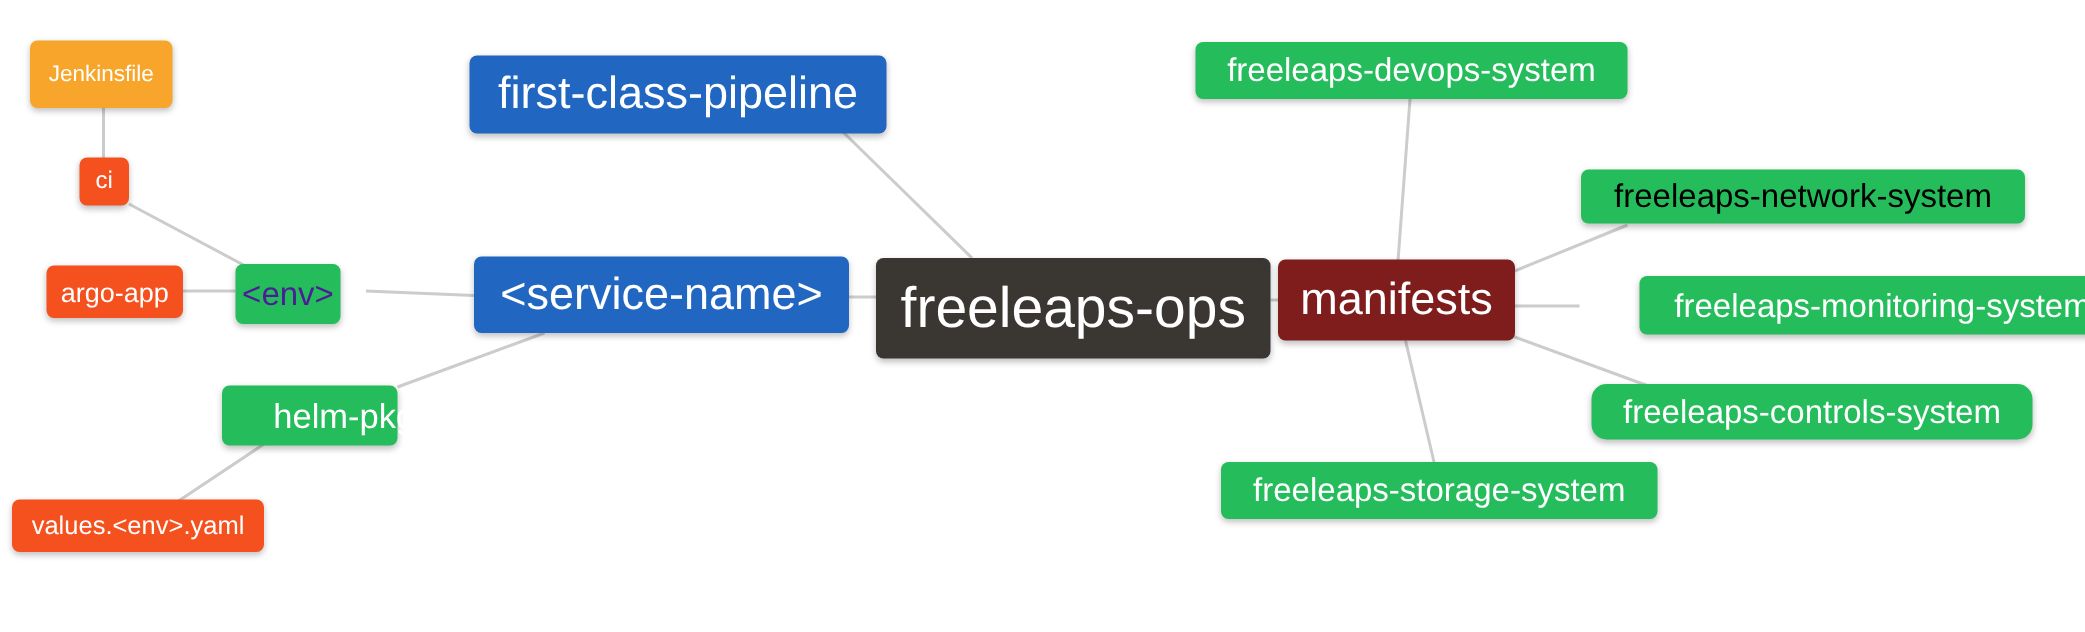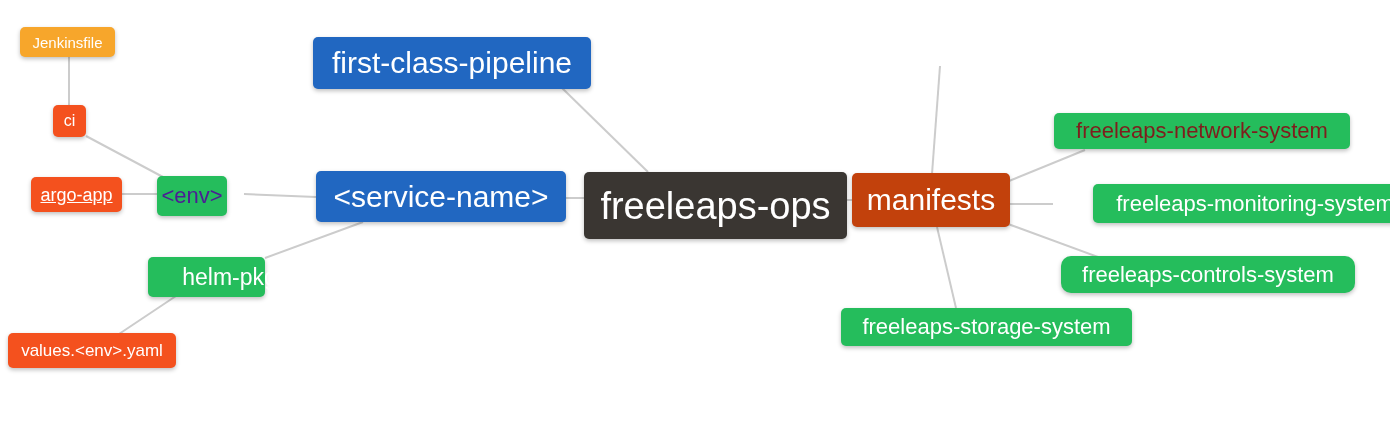--- a/index.html
+++ b/index.html
@@ -55,27 +55,28 @@
       <line x1="176" y1="296" x2="119" y2="334" stroke="#cccccc" stroke-width="2"></line>
       <line x1="562" y1="88" x2="648" y2="172" stroke="#cccccc" stroke-width="2"></line>
       <line x1="566" y1="198" x2="584" y2="198" stroke="#cccccc" stroke-width="2"></line>
       <line x1="847" y1="200" x2="852" y2="200" stroke="#cccccc" stroke-width="2"></line>
       <line x1="932" y1="174" x2="940" y2="66" stroke="#cccccc" stroke-width="2"></line>
       <line x1="1009" y1="181" x2="1085" y2="150" stroke="#cccccc" stroke-width="2"></line>
       <line x1="1010" y1="204" x2="1053" y2="204" stroke="#cccccc" stroke-width="2"></line>
       <line x1="1008" y1="224" x2="1098" y2="257" stroke="#cccccc" stroke-width="2"></line>
       <line x1="937" y1="227" x2="956" y2="308" stroke="#cccccc" stroke-width="2"></line>
     </svg>
-<div class="node" style="left: 20px; top: 27px; width: 95px; height: 30px; font-size: 15px; background: rgb(247, 166, 43); color: rgb(255, 255, 255);">Jenkinsfile</div>
+<div class="node" style="left: 20px; top: 27px; width: 95px; height: 45px; font-size: 15px; background: rgb(247, 166, 43); color: rgb(255, 255, 255);">Jenkinsfile</div>
     <div class="node" style="left: 53px; top: 105px; width: 33px; height: 32px; font-size: 16px; background: rgb(244, 81, 30); color: rgb(255, 255, 255);">ci</div>
-    <div class="node" style="left: 31px; top: 177px; width: 91px; height: 35px; font-size: 18px; background: rgb(244, 81, 30); color: rgb(255, 255, 255); text-decoration: underline;">argo-app</div>
+    <div class="node" style="left: 31px; top: 177px; width: 91px; height: 35px; font-size: 18px; background: rgb(244, 81, 30); color: rgb(255, 255, 255);">argo-app</div>
     <div class="node" style="left: 157px; top: 176px; width: 70px; height: 40px; font-size: 22px; background: rgb(37, 189, 92); color: #4c1d95;">&lt;env&gt;</div>
     <div class="node" style="left: 148px; top: 257px; width: 117px; height: 40px; font-size: 23px; background: rgb(37, 189, 92); color: rgb(255, 255, 255); padding-left: 46px;">helm-pkg</div>
     <div class="node" style="left: 8px; top: 333px; width: 168px; height: 35px; font-size: 17px; background: rgb(244, 81, 30); color: rgb(255, 255, 255);">values.&lt;env&gt;.yaml</div>
     <div class="node" style="left: 313px; top: 37px; width: 278px; height: 52px; font-size: 30px; background: rgb(33, 103, 193); color: rgb(255, 255, 255);">first-class-pipeline</div>
     <div class="node" style="left: 316px; top: 171px; width: 250px; height: 51px; font-size: 30px; background: rgb(33, 103, 193); color: rgb(255, 255, 255);">&lt;service-name&gt;</div>
     <div class="node" style="left: 584px; top: 172px; width: 263px; height: 67px; font-size: 38px; background: rgb(58, 54, 50); color: rgb(255, 255, 255);">freeleaps-ops</div>
-    <div class="node" style="left: 852px; top: 173px; width: 158px; height: 54px; font-size: 30px; background: #c2410c; color: rgb(255, 255, 255);">manifests</div>
-    <div class="node" style="left: 1054px; top: 113px; width: 296px; height: 36px; font-size: 22px; background: rgb(37, 189, 92); color: #7f1d1d;">freeleaps-network-system</div>
+    <div class="node" style="left: 852px; top: 173px; width: 158px; height: 54px; font-size: 30px; background: #7f1d1d; color: rgb(255, 255, 255);">manifests</div>
+    <div class="node" style="left: 797px; top: 28px; width: 288px; height: 38px; font-size: 22px; background: rgb(37, 189, 92); color: rgb(255, 255, 255);">freeleaps-devops-system</div>
+    <div class="node" style="left: 1054px; top: 113px; width: 296px; height: 36px; font-size: 22px; background: rgb(37, 189, 92); color: #000000;">freeleaps-network-system</div>
     <div class="node" style="left: 1053px; top: 184px; width: 324px; height: 39px; font-size: 22px; background: rgb(37, 189, 92); color: rgb(255, 255, 255); margin-left: 40px;">freeleaps-monitoring-system</div>
     <div class="node" style="left: 1061px; top: 256px; width: 294px; height: 37px; font-size: 22px; background: rgb(37, 189, 92); color: rgb(255, 255, 255); border-radius: 10px;">freeleaps-controls-system</div>
-    <div class="node" style="left: 841px; top: 308px; width: 291px; height: 38px; font-size: 22px; background: rgb(37, 189, 92); color: rgb(255, 255, 255);">freeleaps-storage-system</div>
+    <div class="node" style="left: 814px; top: 308px; width: 291px; height: 38px; font-size: 22px; background: rgb(37, 189, 92); color: rgb(255, 255, 255);">freeleaps-storage-system</div>
   </div>
 
 </body></html>

